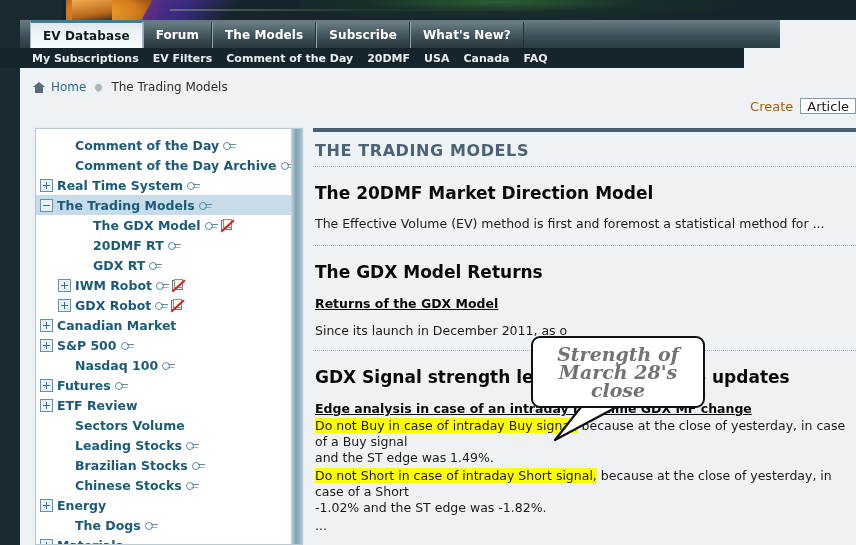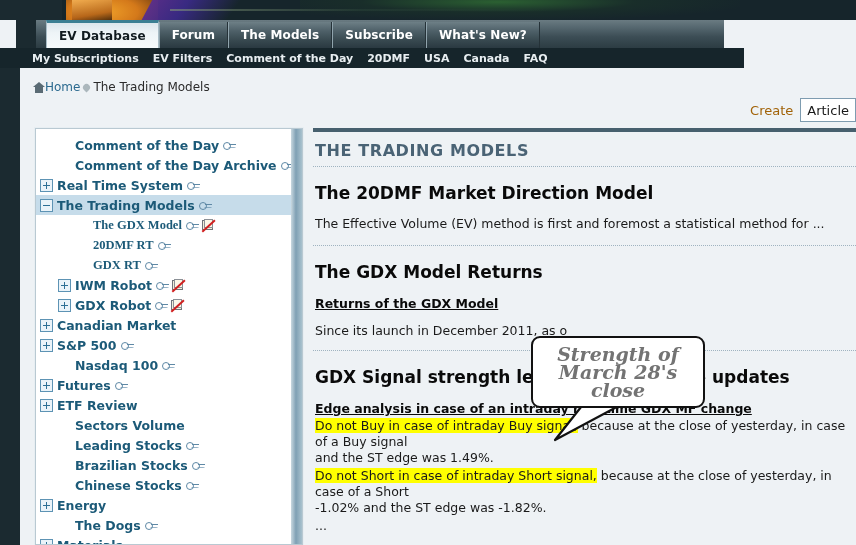--- a/index.html
+++ b/index.html
@@ -40,21 +40,21 @@
     background: radial-gradient(ellipse at 45% 10%, #2f6b33 0%, rgba(30,60,40,.45) 40%, rgba(22,37,43,0) 75%);
     opacity: .85;
   }
   #banner .art-streak {
     position: absolute; left: 170px; top: 9px; width: 380px; height: 2px;
     background: linear-gradient(90deg, rgba(130,150,120,.6), rgba(60,90,70,.25), rgba(22,37,43,0));
   }
 
   
   #tabbar {
-    position: absolute; left: 16px; top: 20px; width: 708px; height: 28px;
+    position: absolute; left: 0; top: 20px; width: 780px; height: 28px;
     background: linear-gradient(180deg, #6a7b82 0%, #54666e 28%, #3c4d55 60%, #2c3c43 100%);
   }
   #tabbar .edge-left {
     position: absolute; left: 0; top: 0; width: 20px; height: 28px;
     background: #1b2a30;
   }
   #tabs {
     position: absolute; left: 30px; top: 0; height: 28px;
     display: flex; align-items: flex-start;
   }
@@ -97,21 +97,21 @@
     background: #eef2f5;
   }
   #leftstrip {
     position: absolute; left: 0; top: 68px; width: 20px; height: 477px;
     background: #1b2a30;
   }
 
   
   #breadcrumb {
     position: absolute; left: 33px; top: 80px;
-    display: flex; align-items: center; 
+    display: flex; align-items: center; gap: 6px;
     font-size: 12px; color: #2b2b2b;
   }
   .home-icon {
     width: 12px; height: 11px; position: relative; display: inline-block;
   }
   .home-icon::before {
     content: ""; position: absolute; left: 0; top: 0;
     border-left: 6px solid transparent; border-right: 6px solid transparent;
     border-bottom: 5px solid #5a6b74;
   }
@@ -131,21 +131,21 @@
     opacity: .8;
   }
 
   
   #create-area {
     position: absolute; right: 0px; top: 98px;
     display: flex; align-items: center; gap: 7px;
   }
   #create-label { font-size: 13px; color: #a16207; }
   #article-select {
-    height: 24px; min-width: 40px; padding: 2px 6px;
+    height: 16px; min-width: 40px; padding: 2px 6px;
     border: 1px solid #7e9cb0; background: #ffffff;
     font-size: 13px; color: #1a1a1a;
     font-family: "DejaVu Sans", "Liberation Sans", sans-serif;
     display: flex; align-items: center;
     cursor: pointer;
   }
 
   
   #sidebar {
     position: absolute; left: 35px; top: 128px; width: 268px; height: 417px;
@@ -210,21 +210,21 @@
   .tnode .book-icon .pg2 {
     position: absolute; left: 3px; top: 0px; width: 9px; height: 9px;
     background: #fbf8e8; border: 1px solid #8b9096;
   }
   .tnode .book-icon .slash {
     position: absolute; left: -1px; top: 5.5px; width: 17px; height: 1.7px;
     background: #d02020; transform: rotate(-42deg);
   }
   .lvl0 { padding-left: 4px; }
   .lvl1 { padding-left: 22px; }
-  .lvl2 { padding-left: 40px; font-family: Liberation Serif, serif; }
+  .lvl2 { padding-left: 40px; }
 
   
   #content {
     position: absolute; left: 313px; top: 128px; width: 543px; height: 417px;
     overflow: hidden;
   }
   #content .topbar {
     width: 100%; height: 4px; background: #47606e;
   }
   h1.sect {

